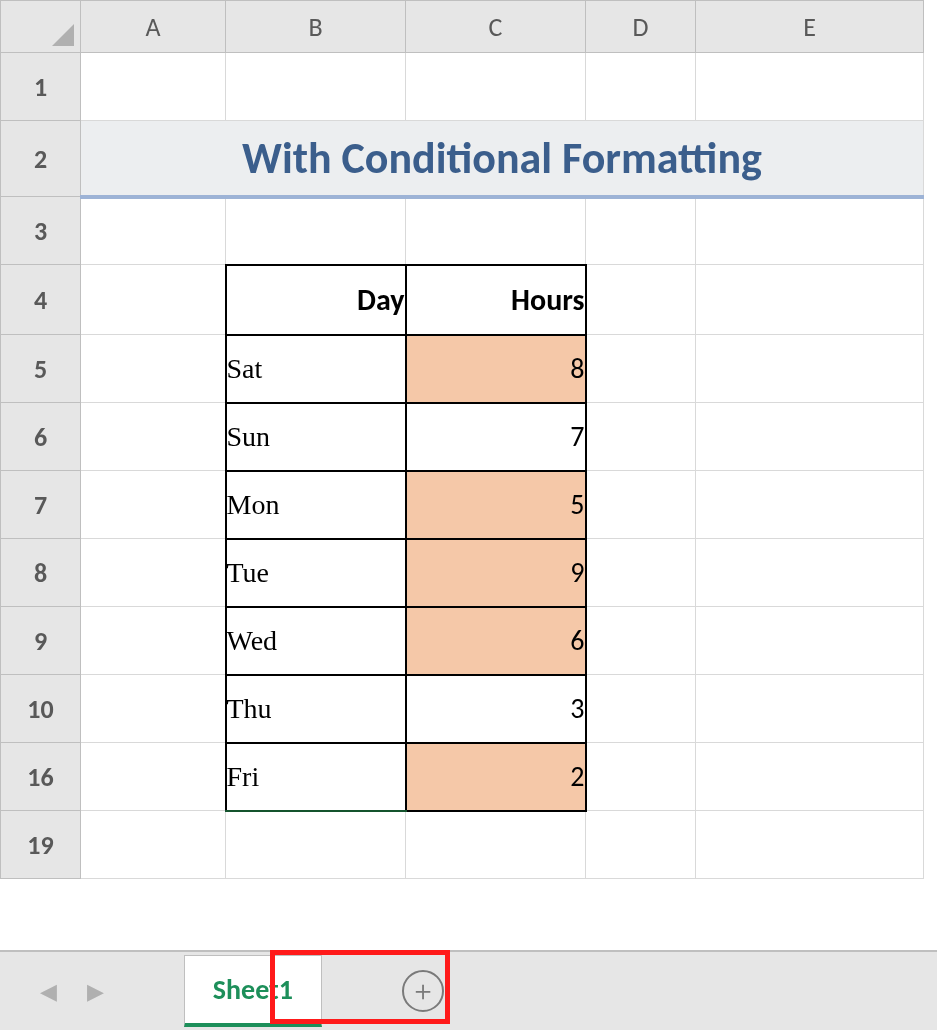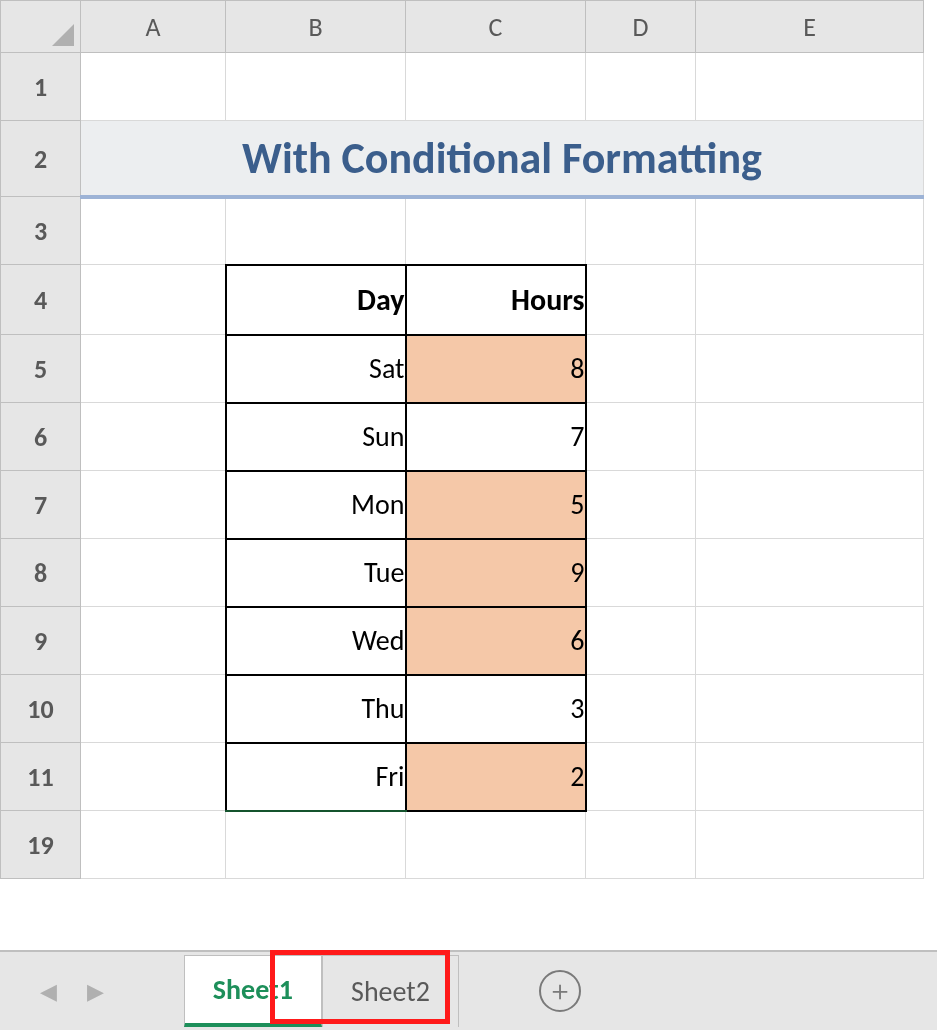--- a/index.html
+++ b/index.html
@@ -95,22 +95,23 @@
     border: 2px solid #000;
   }
   .tbl-inner-r { border-right: 2px solid #000; }
   .tbl-inner-b { border-bottom: 2px solid #000; }
   .tbl-header {
     font-weight: 700;
     text-align: right;
     font-size: 30px;
   }
   .day-val {
-    text-align: right;
+    text-align: left;
     padding-left: 8px;
+    font-family: Liberation Serif, serif;
   }
   .hours-val {
     text-align: right;
     padding-right: 10px;
   }
   .highlight {
     background: #f5c8a8;
   }
 
   
@@ -272,21 +273,21 @@
     </tr>
     <tr>
       <th class="row-header" style="height:68px">10</th>
       <td class="cell"></td>
       <td class="cell tbl tbl-inner-r tbl-inner-b day-val">Thu</td>
       <td class="cell tbl tbl-inner-b hours-val">3</td>
       <td class="cell"></td>
       <td class="cell"></td>
     </tr>
     <tr>
-      <th class="row-header" style="height:68px">11</th>
+      <th class="row-header" style="height:68px">16</th>
       <td class="cell"></td>
       <td class="cell tbl tbl-inner-r day-val" style="border-bottom:2px solid #14532d">Fri</td>
       <td class="cell tbl hours-val highlight" style="border-bottom:2px solid #000">2</td>
       <td class="cell"></td>
       <td class="cell"></td>
     </tr>
 
     <tr>
       <th class="row-header" style="height:68px">19</th>
       <td class="cell"></td>
@@ -299,20 +300,19 @@
     </table>
 </div>
 
 <div class="tab-bar">
   <div class="nav-arrows">
     <span class="nav-arrow">◀</span>
     <span class="nav-arrow">▶</span>
   </div>
   <div class="tabs">
     <div class="tab active">Sheet1</div>
-    <div class="tab">Sheet2</div>
   </div>
   <div class="add-sheet">
     <span>＋</span>
   </div>
 </div>
 
 <div class="red-box" style="left:270px; bottom:6px; width:180px; height:74px;"></div>
 
 </body></html>

